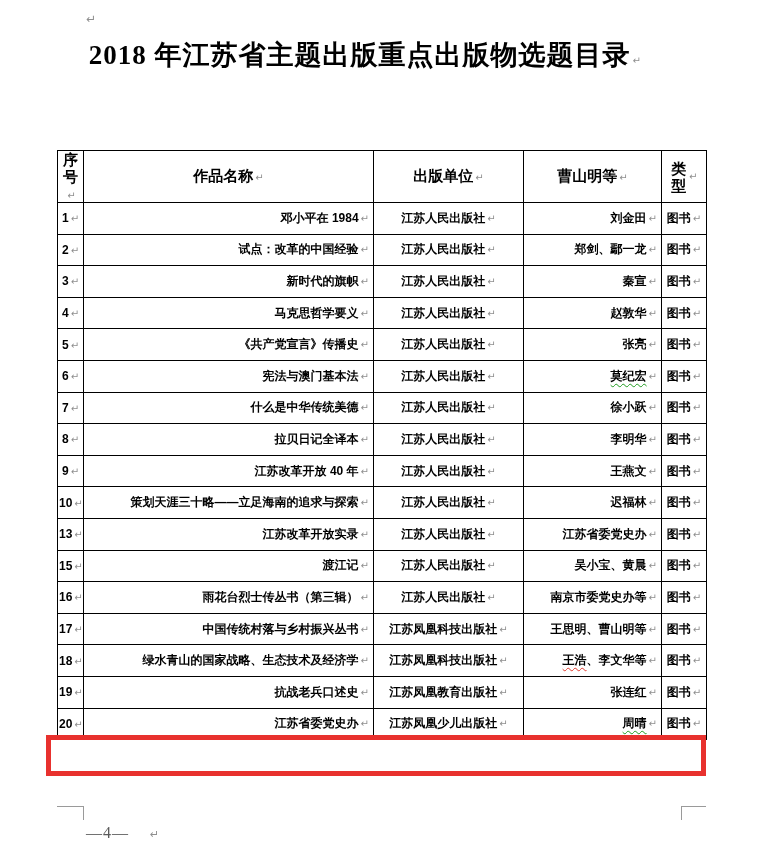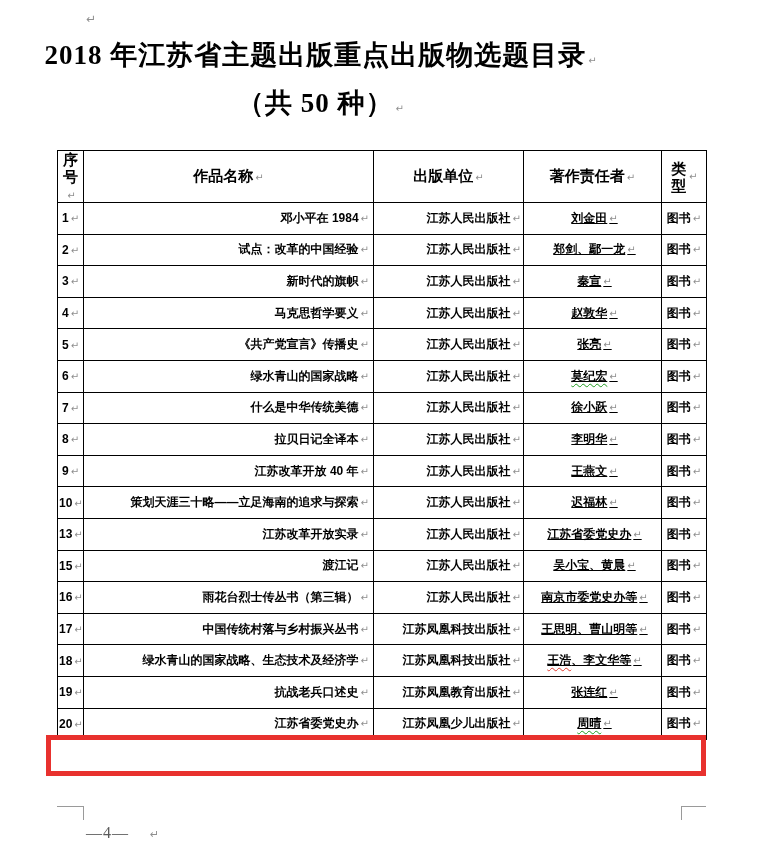--- a/index.html
+++ b/index.html
@@ -7,43 +7,43 @@
     width:759px;height:846px;background:#ffffff;position:relative;overflow:hidden;
     font-family:"Liberation Sans",sans-serif;color:#000;
   }
   .fmt-mark{
     color:#8f8f8f;font-size:10px;font-weight:400;margin-left:2px;
     font-family:"DejaVu Sans",sans-serif;vertical-align:baseline;
   }
   
   .top-mark{position:absolute;left:84px;top:12px;font-size:12px;}
   
-  .title-wrap{position:absolute;left:0;top:34px;width:642px;text-align:center;}
+  .title-wrap{position:absolute;left:0;top:34px;width:642px;text-align:right;}
   .title-line{
     font-family:"Liberation Serif","DejaVu Serif",serif;
     font-weight:700;font-size:27px;line-height:42px;letter-spacing:1px;
   }
   
   .doc-table{
     position:absolute;left:57px;top:150px;width:649px;
     border-collapse:collapse;table-layout:fixed;padding-left:36px;
   }
   .doc-table th,.doc-table td{
     border:1.5px solid #000;overflow:hidden;vertical-align:middle;
     position:relative;padding:0 4px;
   }
   .doc-table th{
     height:40px;font-size:15px;font-weight:700;text-align:center;padding:0 2px;
   }
   .doc-table td{height:30.6px;font-size:12px;font-weight:600;}
   .narrow-head{display:inline-block;width:1.1em;line-height:17px;vertical-align:middle;}
   td.c-serial{text-align:center;padding:0 1px;}
   td.c-title{text-align:right;padding-left:8px;}
-  td.c-publisher{text-align:right;padding:0 2px;}
-  td.c-author{text-align:center;padding-left:8px;text-decoration:underline;}
+  td.c-publisher{text-align:center;padding:0 2px;}
+  td.c-author{text-align:right;padding-left:8px;}
   td.c-type{text-align:center;padding:0 2px;}
   .sq-green{
     text-decoration-line:underline;text-decoration-style:wavy;
     text-decoration-color:#1e9b1e;text-decoration-thickness:1px;text-underline-offset:3px;
   }
   .sq-red{
     text-decoration-line:underline;text-decoration-style:wavy;
     text-decoration-color:#e03a2e;text-decoration-thickness:1px;text-underline-offset:3px;
   }
   
@@ -62,37 +62,36 @@
   }
   .footer-mark{position:absolute;left:148px;top:828px;font-size:11px;}
 </style>
 </head>
 <body>
 
 <span class="fmt-mark top-mark">↵</span>
 
 <div class="title-wrap">
   <div class="title-line"><span>2018 年江苏省主题出版重点出版物选题目录</span><span class="fmt-mark">↵</span></div>
-  <div class="title-line"><span>（共 50 种）</span><span class="fmt-mark">↵</span></div>
 </div>
 
 <table class="doc-table">
   <colgroup>
     <col style="width:26px">
       <col style="width:290px">
       <col style="width:150px">
       <col style="width:138px">
       <col style="width:45px">
   </colgroup>
   <thead>
     <tr>
       <th><span class="narrow-head">序号</span><span class="fmt-mark">↵</span></th>
       <th><span>作品名称</span><span class="fmt-mark">↵</span></th>
       <th><span>出版单位</span><span class="fmt-mark">↵</span></th>
-      <th><span>著作责任者</span><span class="fmt-mark">↵</span></th>
+      <th><span>曹山明等</span><span class="fmt-mark">↵</span></th>
       <th><span class="narrow-head">类型</span><span class="fmt-mark">↵</span></th>
     </tr>
   </thead>
   <tbody id="rows">
       <tr>
         <td class="c-serial"><span>1</span><span class="fmt-mark">↵</span></td>
         <td class="c-title"><span>邓小平在 1984</span><span class="fmt-mark">↵</span></td>
         <td class="c-publisher"><span>江苏人民出版社</span><span class="fmt-mark">↵</span></td>
         <td class="c-author"><span>刘金田</span><span class="fmt-mark">↵</span></td>
         <td class="c-type"><span>图书</span><span class="fmt-mark">↵</span></td>
@@ -120,21 +119,21 @@
       </tr>
       <tr>
         <td class="c-serial"><span>5</span><span class="fmt-mark">↵</span></td>
         <td class="c-title"><span>《共产党宣言》传播史</span><span class="fmt-mark">↵</span></td>
         <td class="c-publisher"><span>江苏人民出版社</span><span class="fmt-mark">↵</span></td>
         <td class="c-author"><span>张亮</span><span class="fmt-mark">↵</span></td>
         <td class="c-type"><span>图书</span><span class="fmt-mark">↵</span></td>
       </tr>
       <tr>
         <td class="c-serial"><span>6</span><span class="fmt-mark">↵</span></td>
-        <td class="c-title"><span>绿水青山的国家战略</span><span class="fmt-mark">↵</span></td>
+        <td class="c-title"><span>宪法与澳门基本法</span><span class="fmt-mark">↵</span></td>
         <td class="c-publisher"><span>江苏人民出版社</span><span class="fmt-mark">↵</span></td>
         <td class="c-author"><span class="sq-green">莫纪宏</span><span></span><span class="fmt-mark">↵</span></td>
         <td class="c-type"><span>图书</span><span class="fmt-mark">↵</span></td>
       </tr>
       <tr>
         <td class="c-serial"><span>7</span><span class="fmt-mark">↵</span></td>
         <td class="c-title"><span>什么是中华传统美德</span><span class="fmt-mark">↵</span></td>
         <td class="c-publisher"><span>江苏人民出版社</span><span class="fmt-mark">↵</span></td>
         <td class="c-author"><span>徐小跃</span><span class="fmt-mark">↵</span></td>
         <td class="c-type"><span>图书</span><span class="fmt-mark">↵</span></td>

